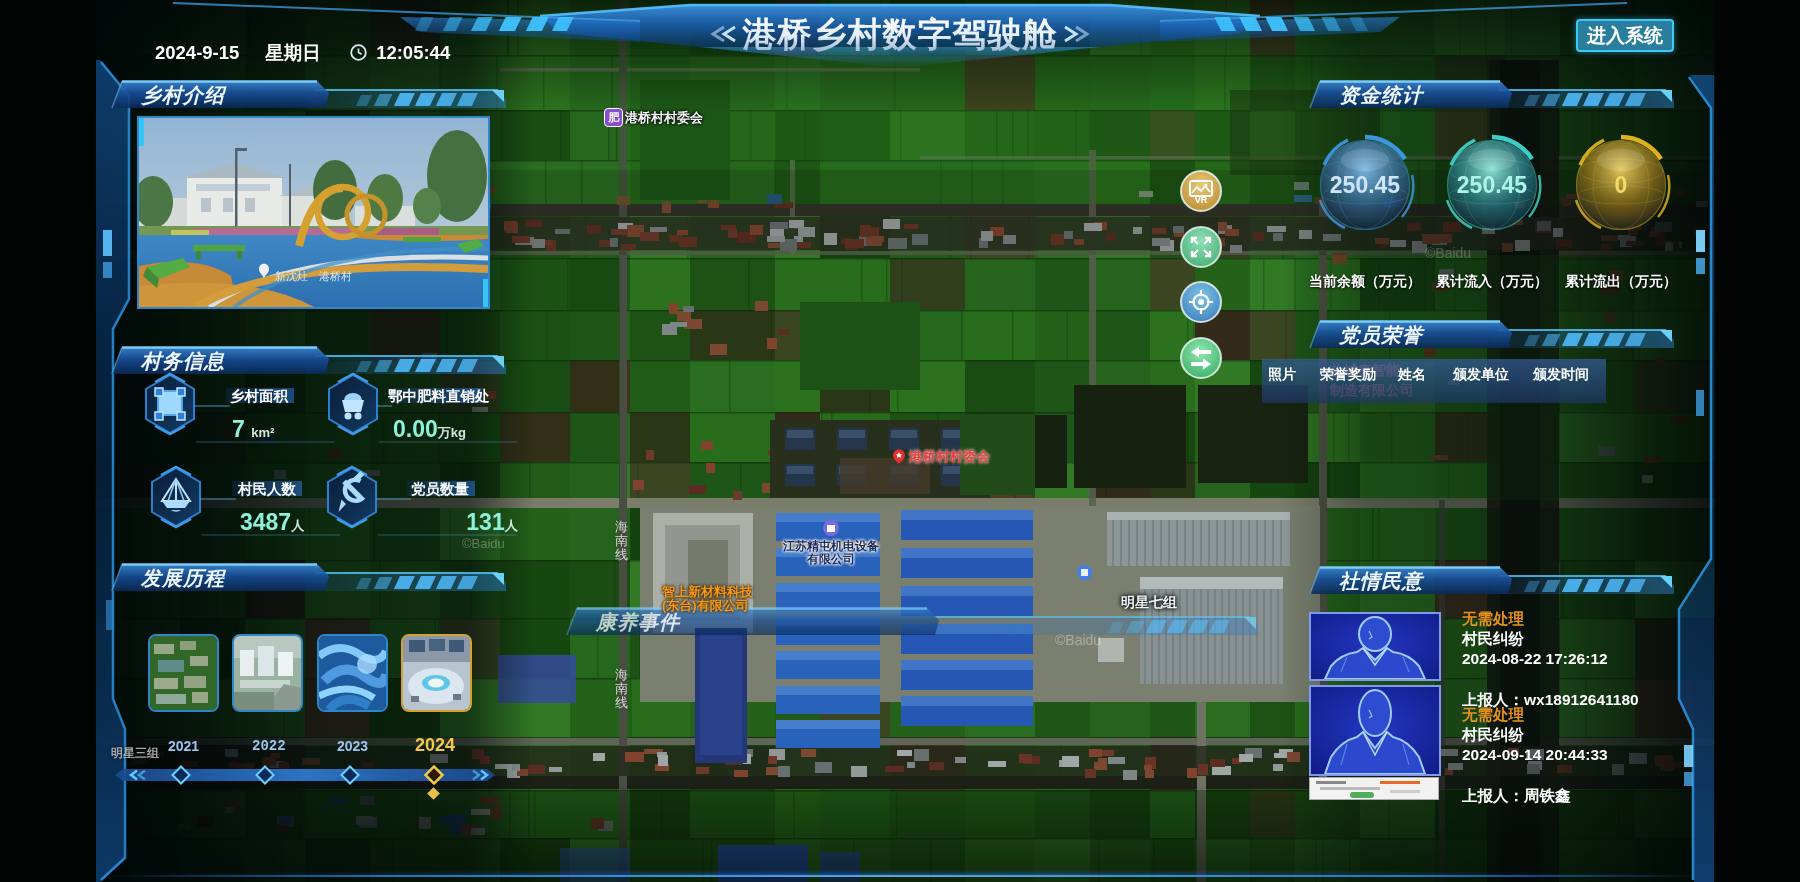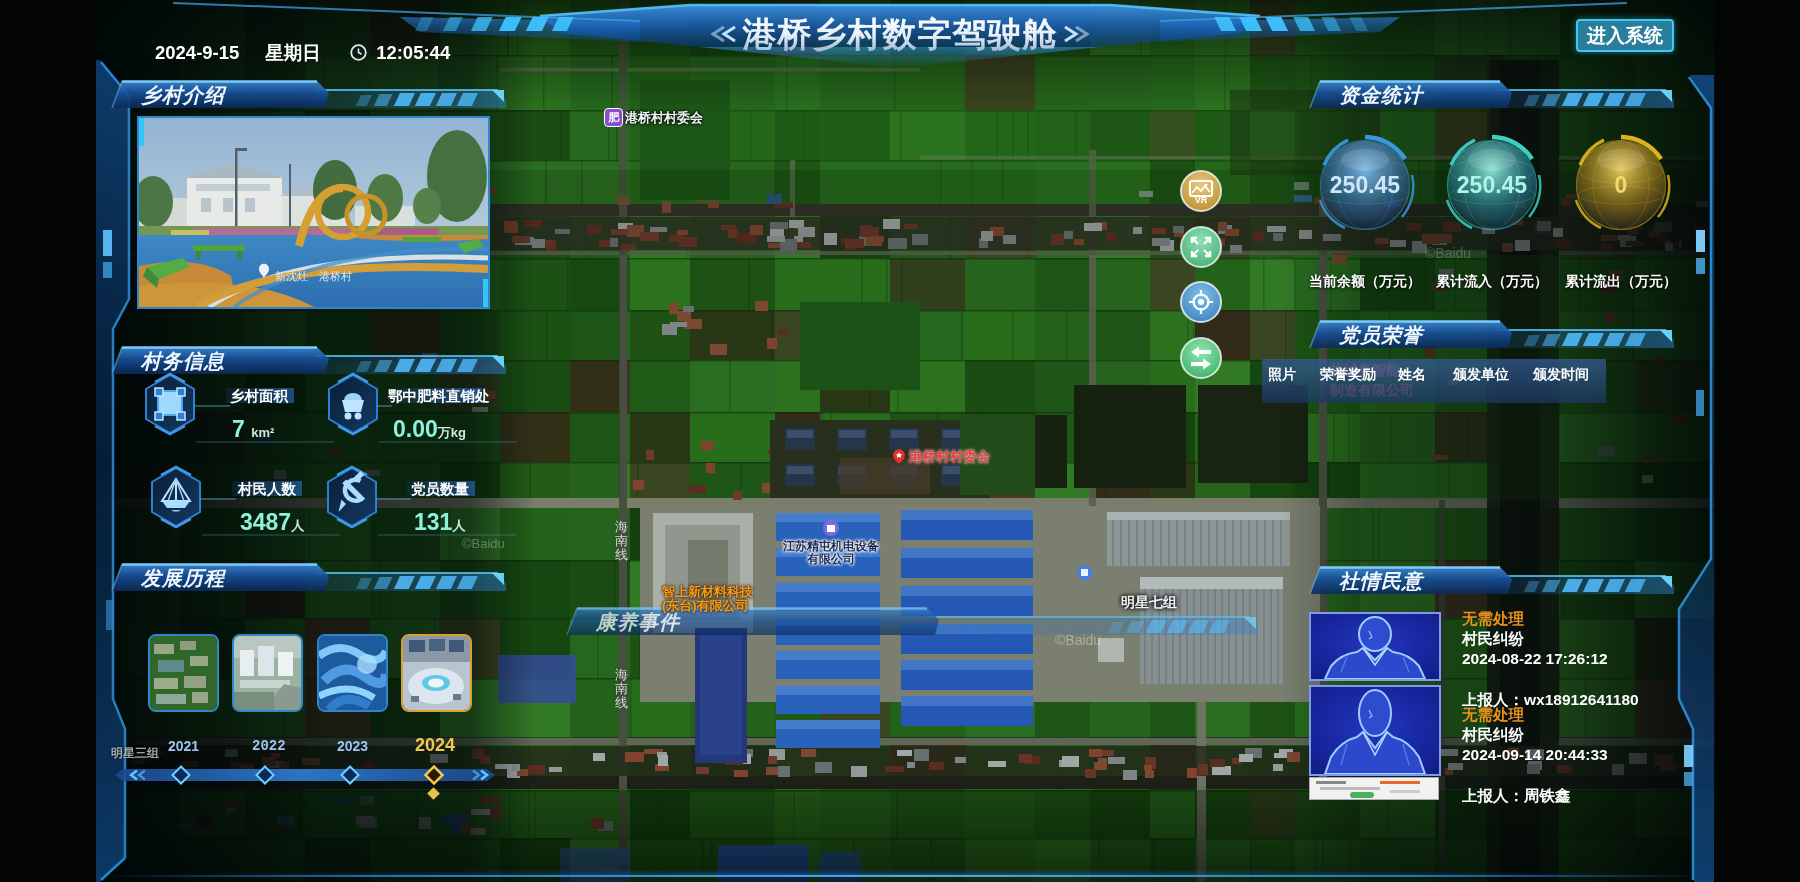--- a/index.html
+++ b/index.html
@@ -1576,21 +1576,21 @@
       <rect x="26.5" y="13" width="5.5" height="23" fill="#aadcff" transform="rotate(-45 29.25 24.5)"></rect>
       <rect x="30" y="9" width="11" height="5.5" fill="#aadcff" transform="rotate(-45 35.5 11.75)"></rect>
       <path d="M18.5,34.5 l4.5,4.5 l-7.5,8 Z" fill="#aadcff"></path>
 </svg>
 
 <div class="abs" style="left:407px;top:481px;width:68px;height:15px;background:linear-gradient(90deg,rgba(15,45,95,0.35),rgba(40,105,190,0.65));"></div>
 <div class="abs" style="left:407px;top:481px;width:62px;color:#fff;font-size:14.5px;font-weight:bold;text-align:right;white-space:nowrap;line-height:16px;">党员数量</div>
 <div class="abs" style="left:376px;top:498px;width:35px;height:1.5px;background:rgba(90,170,230,0.4);"></div>
 <div class="abs" style="left:378px;top:534px;width:138px;height:1.5px;background:rgba(90,170,230,0.2);"></div>
 
-<div class="abs" style="left:414px;top:509px;width:156px;color:#8df2dc;font-size:23px;font-weight:bold;white-space:nowrap;">131<span style="font-size:13px;color:#cfe8e0;">人</span></div>
+<div class="abs" style="left:414px;top:509px;width:156px;color:#8df2dc;font-size:23px;font-weight:bold;white-space:nowrap;text-align:center;">131<span style="font-size:13px;color:#cfe8e0;">人</span></div>
 
 <svg class="abs" style="left:110px;top:563px" width="396" height="30" viewBox="0 0 396 30">
 <defs>
 <linearGradient id="hgc" x1="0" y1="0" x2="0" y2="1">
  <stop offset="0" stop-color="#3a86d0" stop-opacity="0.95"></stop>
  <stop offset="0.45" stop-color="#174e98" stop-opacity="0.92"></stop>
  <stop offset="1" stop-color="#0a2a58" stop-opacity="0.88"></stop>
 </linearGradient>
 <linearGradient id="hdc" x1="0" y1="0" x2="1" y2="0">
  <stop offset="0" stop-color="#1f5fa8" stop-opacity="0.15"></stop>

